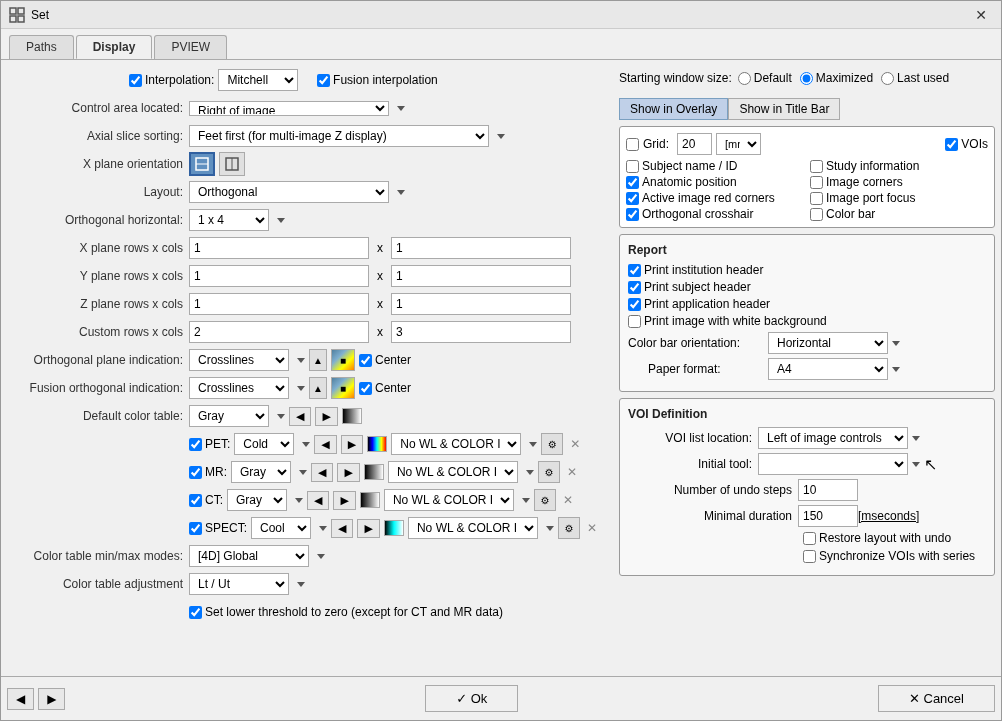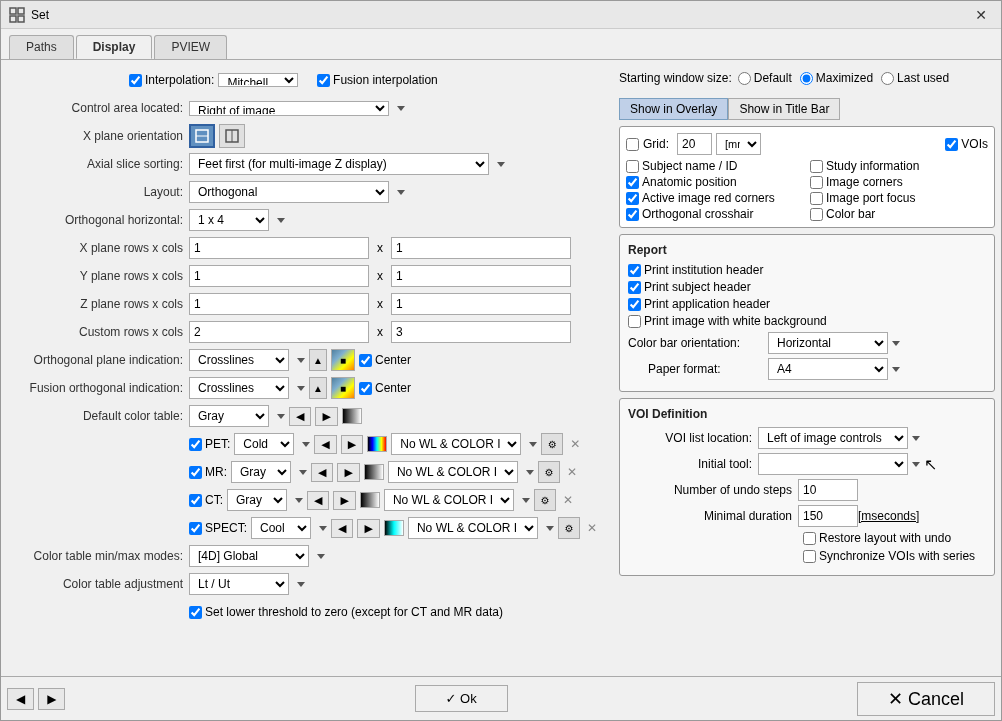--- a/index.html
+++ b/index.html
@@ -28,21 +28,21 @@
     .report-box { border: 1px solid #999; border-radius: 3px; padding: 6px; background: #f8f8f8; margin-bottom: 6px; }
     .voi-box { border: 1px solid #999; border-radius: 3px; padding: 6px; background: #f8f8f8; margin-bottom: 6px; }
     .section-header { font-weight: bold; margin-bottom: 6px; color: #222; }
     .active-tab-btn { background: #c0d0e8; border: 1px solid #7a9fc0; padding: 3px 10px; cursor: pointer; font-size: 12px; }
     .inactive-tab-btn { background: #e8e8e8; border: 1px solid #aaa; padding: 3px 10px; cursor: pointer; font-size: 12px; }
     .icon-btn { border: 1px solid #aaa; background: #e0e0e0; width: 24px; height: 22px; display: flex; align-items: center; justify-content: center; cursor: pointer; font-size: 10px; }
     .color-swatch { width: 20px; height: 16px; border: 1px solid #aaa; background: linear-gradient(to right, #333, #fff); cursor: pointer; }
     .nav-btn { background: #e8e8e8; border: 1px solid #aaa; padding: 2px 6px; cursor: pointer; font-size: 11px; }
     .bottom-bar { border-top: 1px solid #aaa; padding: 6px; display: flex; justify-content: space-between; align-items: center; height: 44px; }
     .ok-btn { background: #f0f0f0; border: 1px solid #aaa; padding: 5px 30px; cursor: pointer; font-size: 13px; }
-    .cancel-btn { background: #f0f0f0; border: 1px solid #aaa; padding: 5px 30px; cursor: pointer; font-size: 18px; }
+    .cancel-btn { background: #f0f0f0; border: 1px solid #aaa; padding: 5px 30px; cursor: pointer; font-size: 13px; }
     .bottom-nav { display: flex; gap: 4px; }
     .nav-arrow { background: #e8e8e8; border: 1px solid #aaa; padding: 3px 8px; cursor: pointer; }
     .x-close { color: #888; cursor: pointer; padding: 0 3px; }
     input[type="checkbox"] { width: 13px; height: 13px; cursor: pointer; }
     .voi-row { display: flex; align-items: center; margin-bottom: 4px; }
     .report-row { display: flex; align-items: center; margin-bottom: 3px; }
   </style>
 </head>
 <body>
 
@@ -71,67 +71,67 @@
 
     <div class="left-panel">
 
       <div class="row">
         <div style="min-width:120px"></div>
         <div class="control-row">
           <label class="checkbox-label">
             <input type="checkbox" checked="" style="">
             <span>Interpolation:</span>
           </label>
-          <select style="width:80px;height:14px;">
+          <select style="width:80px;height:22px;">
             <option>Mitchell</option>
           </select>
           <span></span>
           &nbsp;&nbsp;
           <label class="checkbox-label">
             <input type="checkbox" checked="" style="">
             <span>Fusion interpolation</span>
           </label>
         </div>
       </div>
 
       <div class="row">
         <span class="label label-wider">Control area located:</span>
         <div class="control-row">
           <select style="width:200px;height:15px;">
             <option>Right of image</option>
+          </select>
+          <span class="arrow-down"></span>
+        </div>
+      </div>
+
+      <div class="row">
+        <span class="label label-wider">Axial slice sorting:</span>
+        <div class="control-row">
+          <select style="width:300px;height:22px;">
+            <option>Feet first  (for multi-image Z display)</option>
           </select>
           <span class="arrow-down"></span>
         </div>
       </div>
 
       <div class="row">
         <span class="label label-wider">X plane orientation</span>
         <div class="control-row">
           <button class="icon-btn" style="width:26px;height:24px;background:#6090c0;border:2px solid #3060a0;">
             <svg width="14" height="14" viewBox="0 0 14 14">
                 <rect x="1" y="1" width="12" height="12" fill="none" stroke="white" stroke-width="1.5"></rect>
                 <line x1="1" y1="7" x2="13" y2="7" stroke="white" stroke-width="1"></line>
               </svg>
           </button>
           <button class="icon-btn" style="width:26px;height:24px;">
             <svg width="14" height="14" viewBox="0 0 14 14">
                 <rect x="1" y="1" width="12" height="12" fill="none" stroke="#555" stroke-width="1.5"></rect>
                 <line x1="7" y1="1" x2="7" y2="13" stroke="#555" stroke-width="1"></line>
               </svg>
           </button>
-        </div>
-      </div>
-
-      <div class="row">
-        <span class="label label-wider">Axial slice sorting:</span>
-        <div class="control-row">
-          <select style="width:300px;height:22px;">
-            <option>Feet first  (for multi-image Z display)</option>
-          </select>
-          <span class="arrow-down"></span>
         </div>
       </div>
 
       <div class="row">
         <span class="label label-wider">Layout:</span>
         <div class="control-row">
           <select style="width:200px;height:22px;">
             <option>Orthogonal</option>
           </select>
           <span class="arrow-down"></span>

